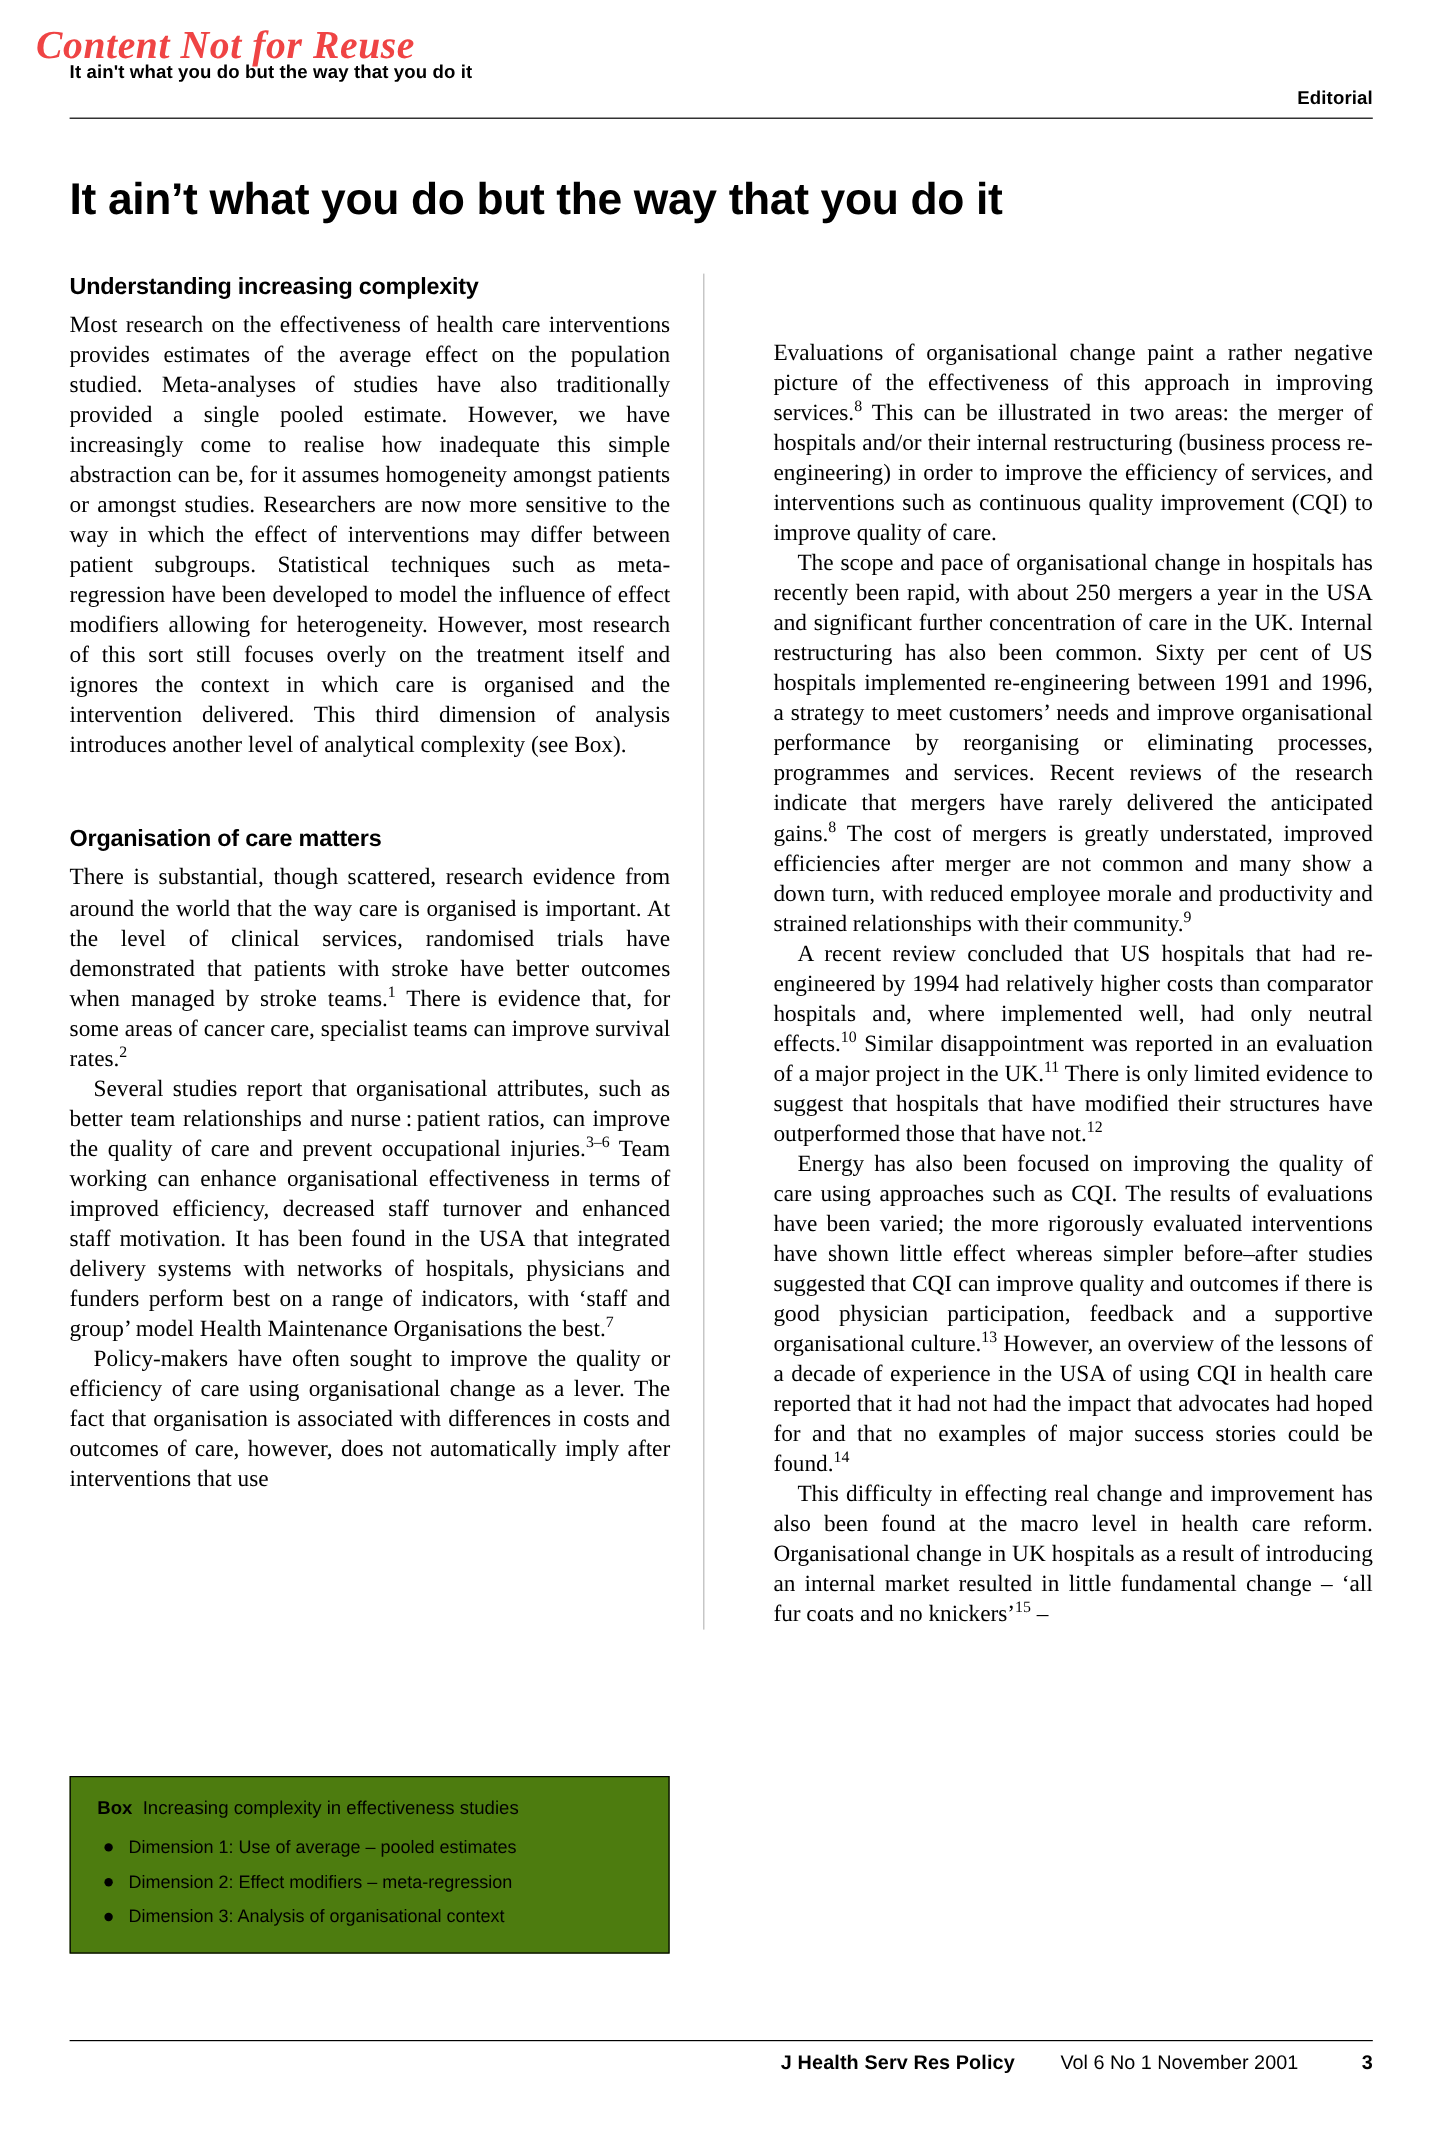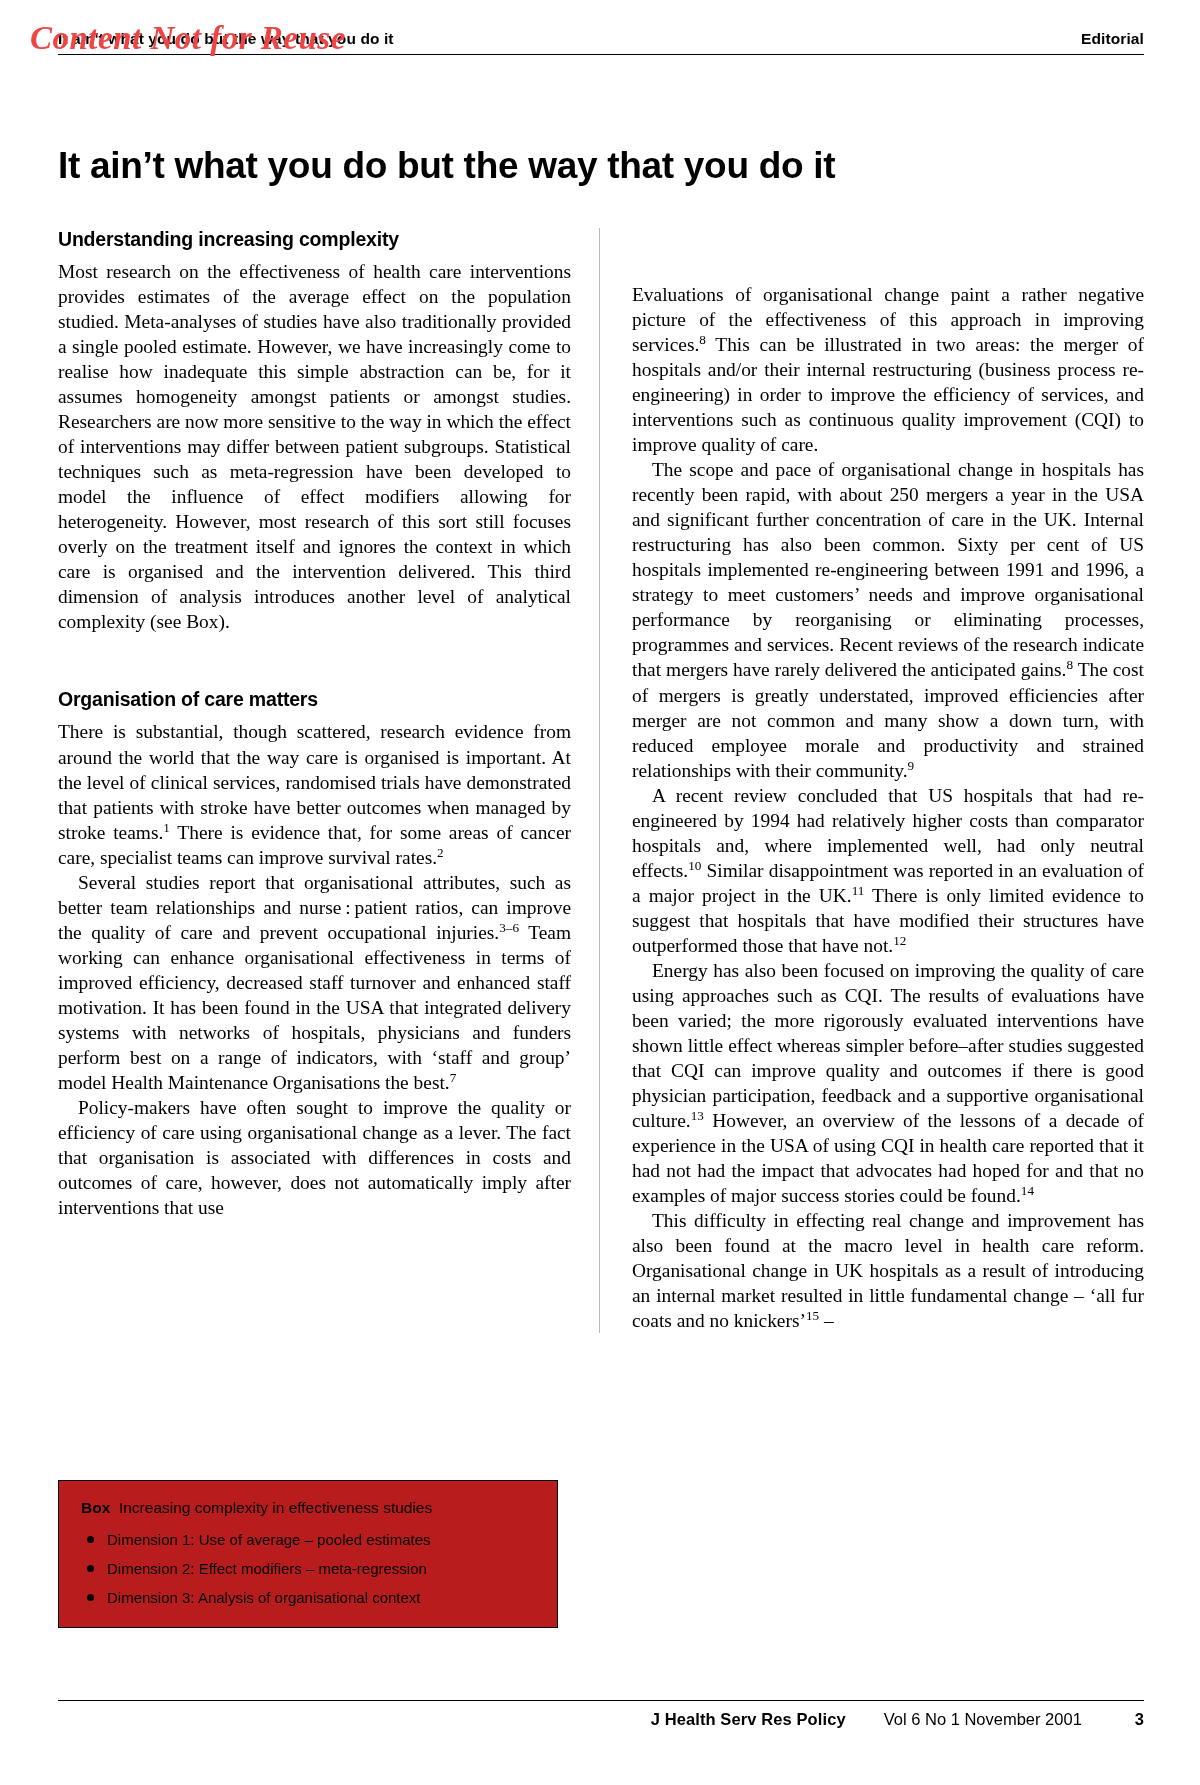--- a/index.html
+++ b/index.html
@@ -47,21 +47,21 @@
     display: flex;
     justify-content: space-between;
     align-items: center;
     font-family: "Liberation Sans", sans-serif;
     font-size: 15.5px;
     font-weight: bold;
     border-bottom: 1.6px solid #000;
     padding-bottom: 6px;
   }
   .runhead .left { letter-spacing: 0.1px; }
-  .runhead .right { letter-spacing: 0.1px; }
+  .runhead .right { letter-spacing: 0.1px; margin-top: 44px; }
 
   
   .article-title {
     position: absolute;
     left: 58px;
     top: 120px;
     width: 1086px;
     font-family: "Liberation Sans", sans-serif;
     font-size: 37px;
     font-weight: bold;
@@ -69,21 +69,21 @@
     line-height: 1.15;
   }
 
   
   .columns {
     position: absolute;
     left: 58px;
     top: 228px;
     width: 1086px;
     display: flex;
-    gap: 32px;
+    gap: 57px;
   }
   .col {
     width: 514px;
   }
   .col.left {
     border-right: 1px solid #b9b9b9;
     padding-right: 28px;
     width: 515px;
     box-sizing: content-box;
   }
@@ -115,21 +115,21 @@
 
   
   .box {
     position: absolute;
     left: 58px;
     top: 1480px;
     width: 500px;
     border: 1.8px solid #000;
     box-sizing: border-box;
     padding: 18px 20px 20px 20px;
-    background: #b91c1c;
+    background: #4d7c0f;
   }
   .box-title {
     font-family: "Liberation Sans", sans-serif;
     font-size: 15.5px;
     margin: 0 0 14px 2px;
   }
   .box-title b { font-weight: bold; }
   .box ul {
     list-style: none;
     margin: 0;

